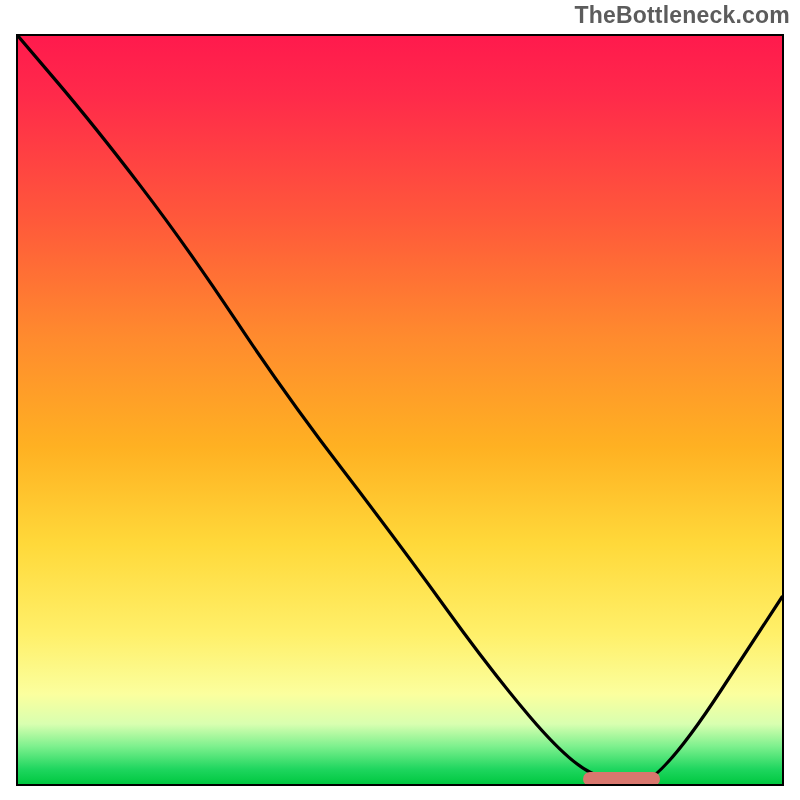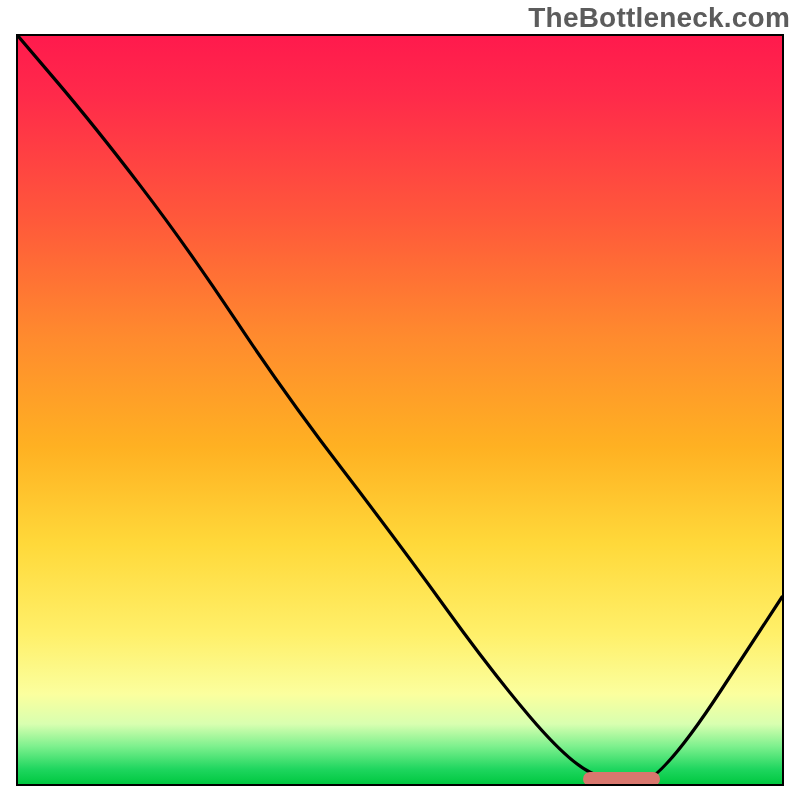--- a/index.html
+++ b/index.html
@@ -13,21 +13,21 @@
   }
   .stage {
     position: relative;
     width: 800px;
     height: 800px;
   }
   .watermark {
     position: absolute;
     top: 2px;
     right: 10px;
-    font-size: 28px;
+    font-size: 23px;
     font-weight: 600;
     color: #5c5c5c;
     letter-spacing: 0.2px;
   }
   .plot {
     position: absolute;
     left: 16px;
     top: 34px;
     width: 768px;
     height: 752px;

